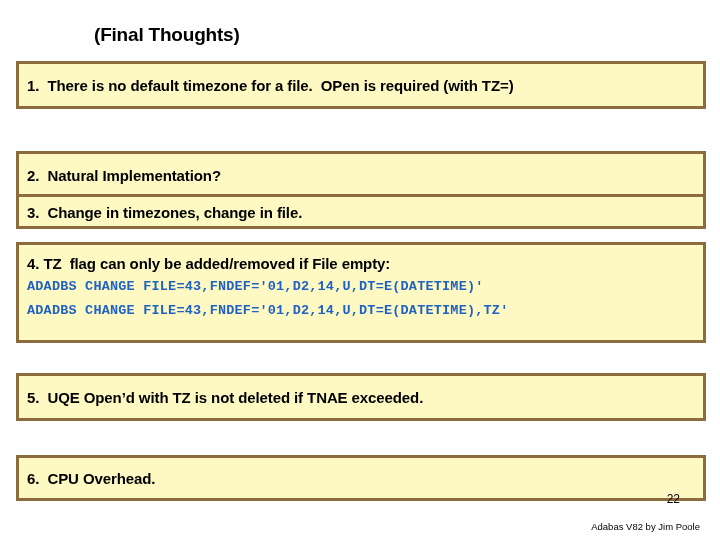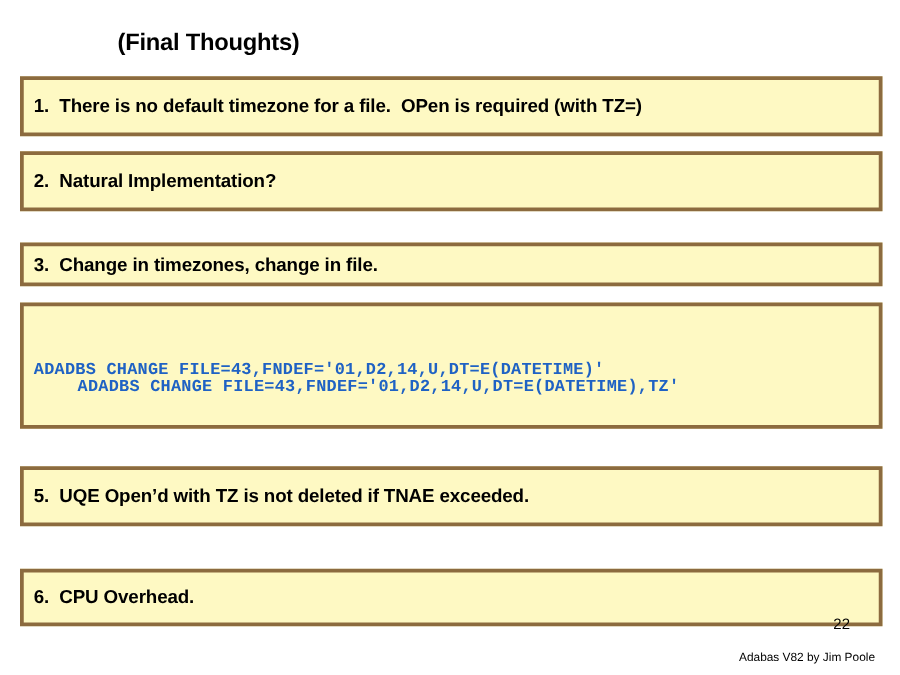--- a/index.html
+++ b/index.html
@@ -83,22 +83,22 @@
   .code-line {
     position: absolute;
     left: 8px;
     font-family: "Liberation Mono", "DejaVu Sans Mono", monospace;
     font-weight: bold;
     font-size: 13.5px;
     color: #1f62c4;
     white-space: pre;
     letter-spacing: 0.2px;
   }
-  #code1 { top: 44px; text-align: center; }
-  #code2 { top: 58px; margin-left: 35px; }
+  #code1 { top: 34px; text-align: center; }
+  #code2 { top: 58px; }
 
   
   .page-number {
     position: absolute;
     right: 40px;
     top: 492px;
     font-size: 12px;
     font-weight: normal;
     color: #000000;
     z-index: 5;
@@ -118,29 +118,30 @@
 
 <div class="slide-title">
   <span class="title-gap"></span>
   <span class="title-paren">(Final Thoughts)</span>
 </div>
 
 <div class="box" id="box1" style="border-color: rgb(140, 107, 63);">
   <div class="box-text box-line-center">1.  There is no default timezone for a file.  OPen is required (with TZ=)</div>
 </div>
 
-<div class="box" id="box2" style="border-color: rgb(140, 107, 63);">
+<div class="box" id="box2" style="border-color: rgb(140, 107, 63); margin-top: 30px;">
   <div class="box-text box-line-center">2.  Natural Implementation?</div>
 </div>
 
 <div class="box" id="box3" style="border-color: rgb(140, 107, 63);">
   <div class="box-text box-line-center">3.  Change in timezones, change in file.</div>
 </div>
 
 <div class="box" id="box4" style="border-color: rgb(140, 107, 63);">
+  <div class="box4-head">4. TZ  flag can only be added/removed if File empty:</div>
   <div class="code-line" id="code1" style="color: rgb(31, 98, 196);">ADADBS CHANGE FILE=43,FNDEF='01,D2,14,U,DT=E(DATETIME)'</div>
   <div class="code-line" id="code2" style="color: rgb(31, 98, 196);">ADADBS CHANGE FILE=43,FNDEF='01,D2,14,U,DT=E(DATETIME),TZ'</div>
 </div>
 
 <div class="box" id="box5" style="border-color: rgb(140, 107, 63);">
   <div class="box-text box-line-center">5.  UQE Open’d with TZ is not deleted if TNAE exceeded.</div>
 </div>
 
 <div class="box" id="box6" style="border-color: rgb(140, 107, 63);">
   <div class="box-text box-line-center">6.  CPU Overhead.</div>

